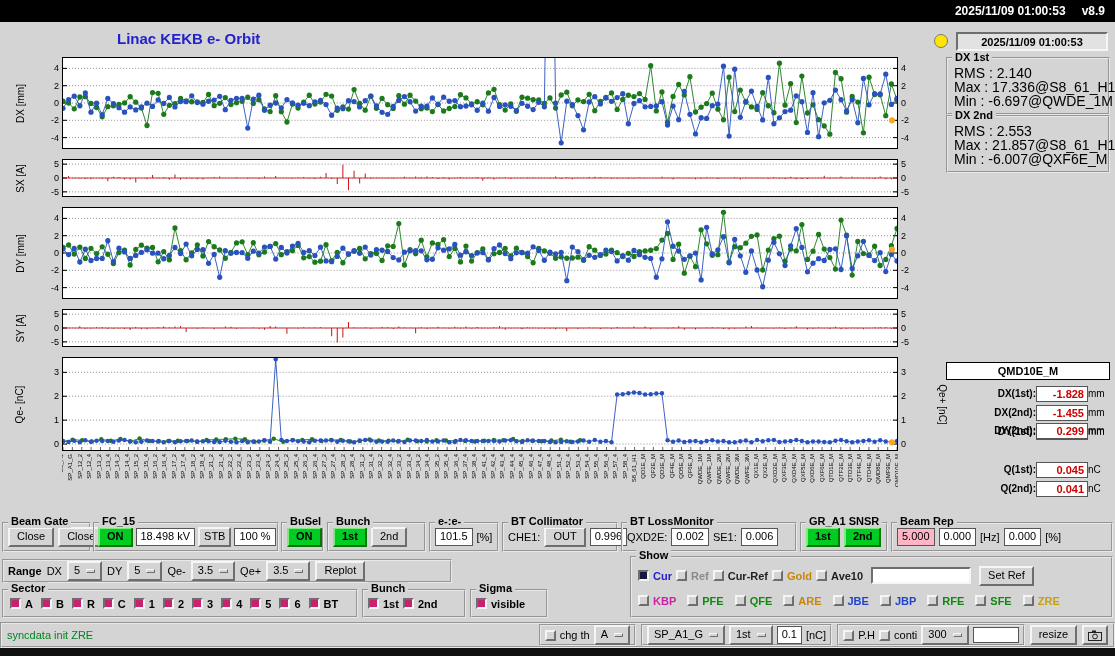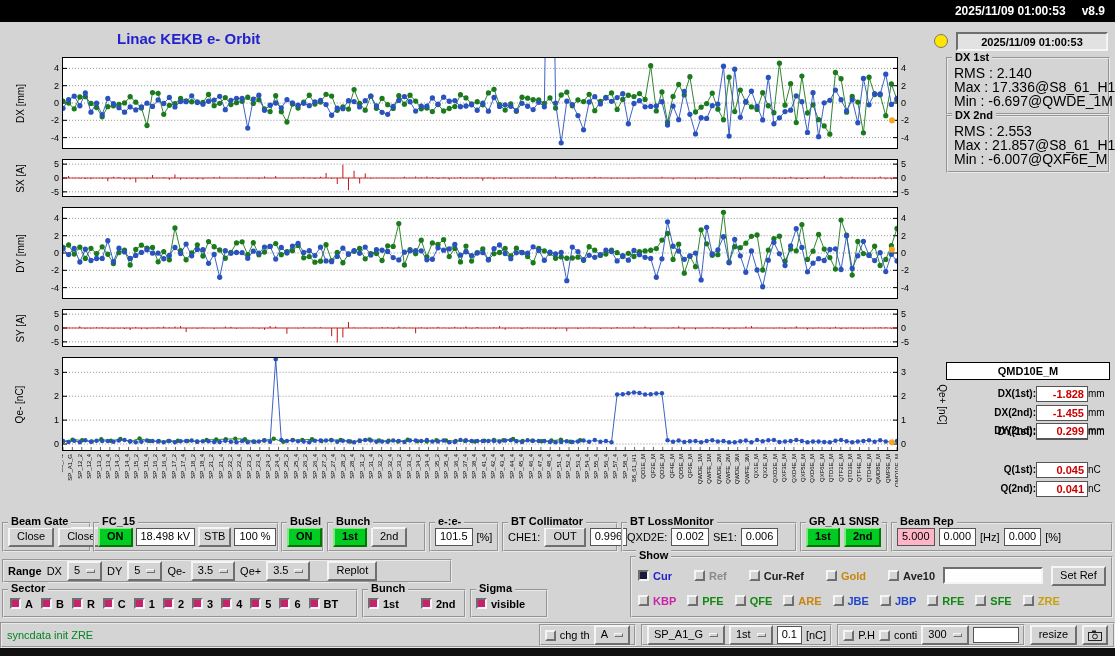--- a/index.html
+++ b/index.html
@@ -48,21 +48,21 @@
 .val.pink{background:#ffb5c5}
 .lbl{font-size:11px;white-space:nowrap}
 .lbl.b{font-weight:bold}
 .opt{background:#d4d4d4;border:2px solid;border-color:#f5f5f5 #6e6e6e #6e6e6e #f5f5f5;font-size:11px;
      padding:1px 5px;display:inline-flex;align-items:center;gap:6px;line-height:1.25;white-space:nowrap}
 .opt i{display:block;width:9px;height:4px;background:#d4d4d4;border:1px solid;border-color:#f5f5f5 #6e6e6e #6e6e6e #f5f5f5}
 .cb{width:11px;height:11px;border:2px solid;border-color:#f5f5f5 #6e6e6e #6e6e6e #f5f5f5;background:#d4d4d4;flex:none;display:inline-block}
 .cb.on{border-color:#6e6e6e #f5f5f5 #f5f5f5 #6e6e6e;background:#c8216e}
 .cb.cur{border-color:#6e6e6e #f5f5f5 #f5f5f5 #6e6e6e;background:#1a1a3a}
 .cbitem{display:inline-flex;align-items:center;gap:4px;font-size:11px;font-weight:bold;white-space:nowrap}
-.items{display:inline-flex;align-items:center;gap:22px}
+.items{display:inline-flex;align-items:center;gap:4px}
 .show-row{display:flex;align-items:center;gap:8px;margin-top:2px}
 .refinput{height:17px;width:100px;background:#fff;border:2px solid;border-color:#6e6e6e #f5f5f5 #f5f5f5 #6e6e6e;font-size:11px;padding:0 3px}
 
 .toolbar{position:absolute;left:0;top:622px;width:1115px;height:26px;border:2px groove #e9e9e9;background:#d4d4d4;
          display:flex;align-items:center;gap:5px;padding:0 5px}
 .tmsg{color:#00851f;font-size:11px;margin-right:auto;white-space:nowrap}
 .tpanel{border:2px groove #e9e9e9;display:flex;align-items:center;gap:4px;padding:1px 4px;height:22px}
 .tinput{width:46px;height:16px;background:#fff;border:1px solid #555}
 .iconbtn{width:26px;height:20px;display:inline-flex;align-items:center;justify-content:center;background:#d4d4d4;
          border:2px solid;border-color:#f5f5f5 #6e6e6e #6e6e6e #f5f5f5;padding:0}
@@ -1579,21 +1579,21 @@
   <span class="lbl">Qe-</span>
   <span class="opt">
       <span>3.5</span>
       <i></i>
     </span>
   <span class="lbl">Qe+</span>
   <span class="opt">
       <span>3.5</span>
       <i></i>
     </span>
-  <button class="btn" style="margin-left:12px">Replot</button>
+  <button class="btn" style="">Replot</button>
 </div>
 
 <div class="grp block" style="left:630px;top:556px;width:483px;height:62px">
   <span class="gl">Show</span>
   <div class="show-row">
     <span class="items">
         <span class="cbitem">
           <span class="cb cur"></span>
           <span style="color: rgb(34, 34, 204);">Cur</span>
         </span>

